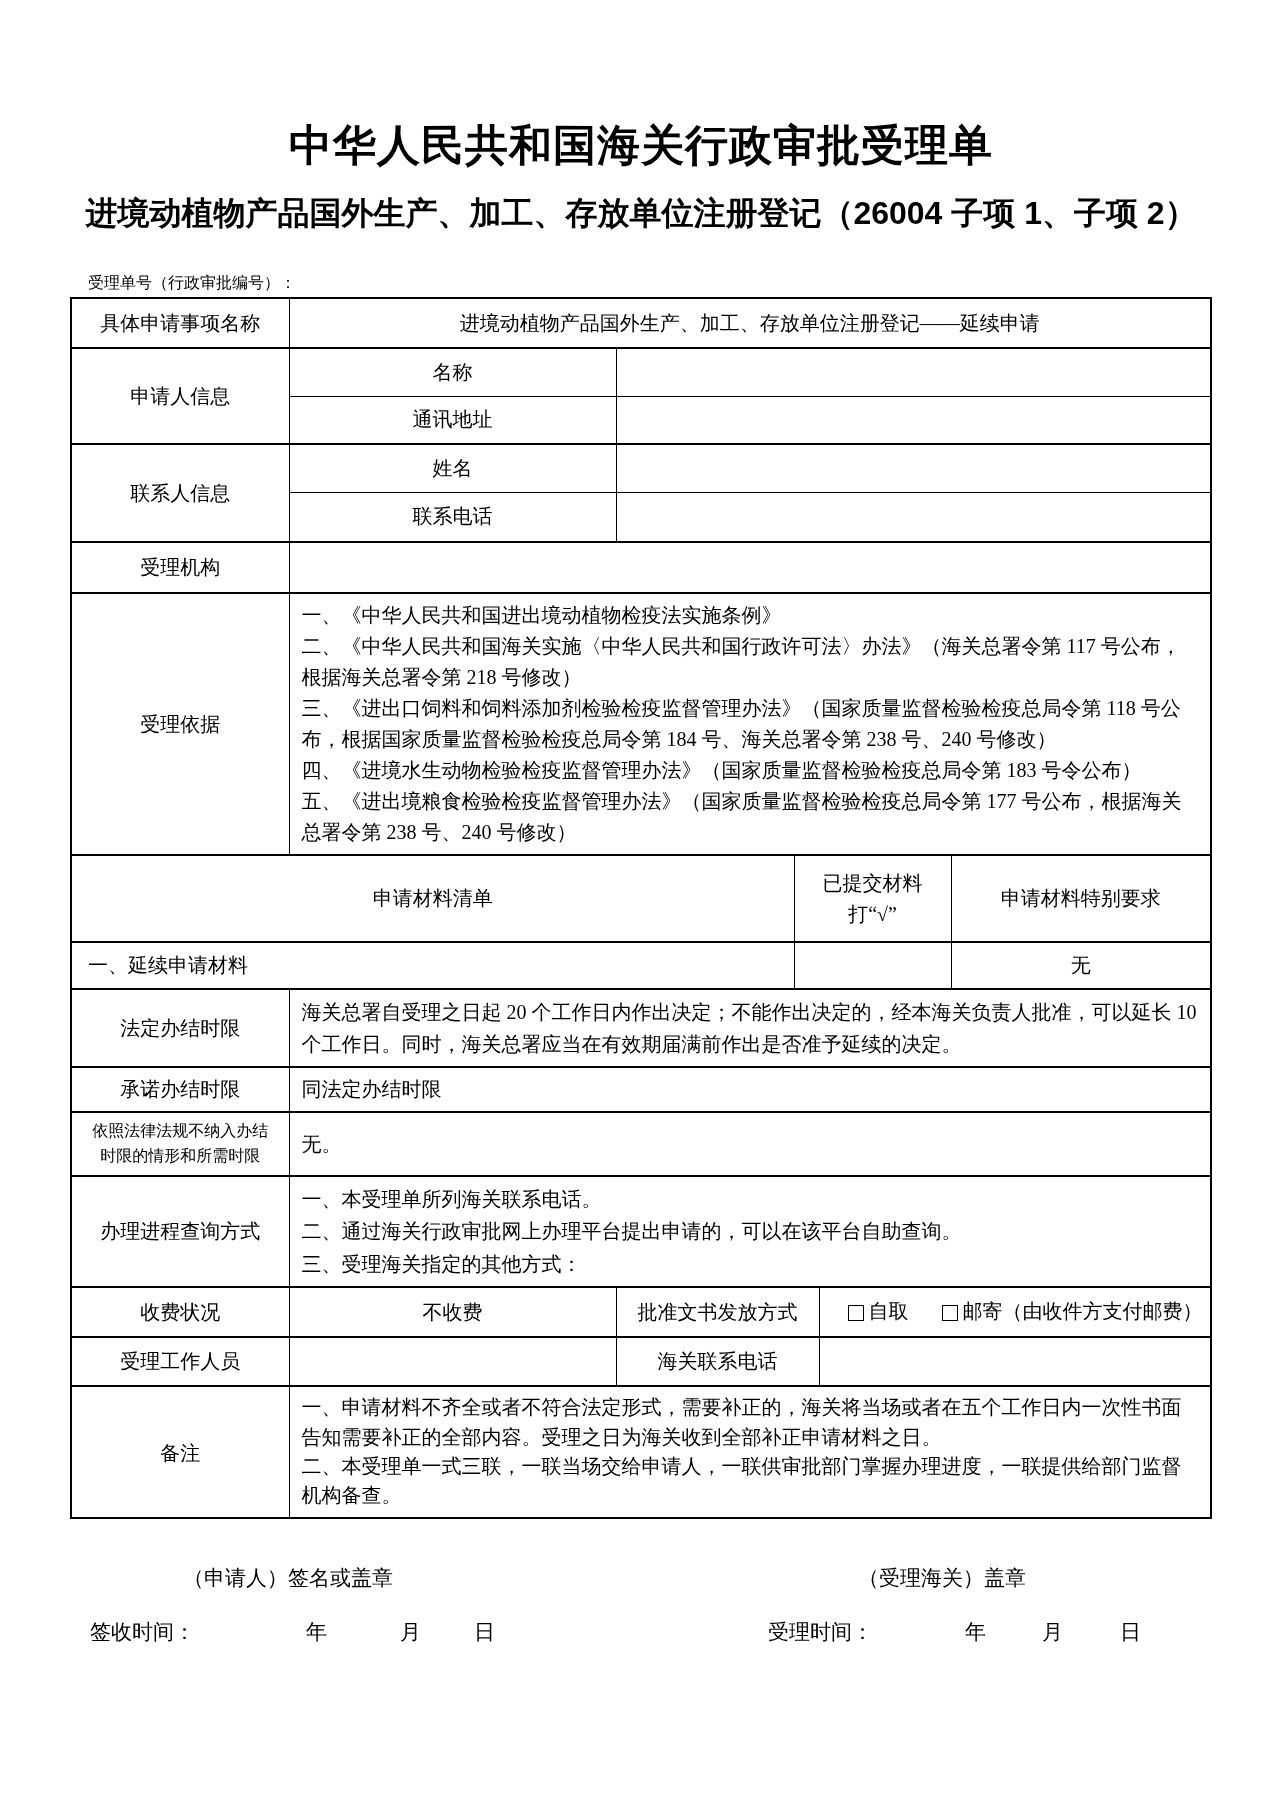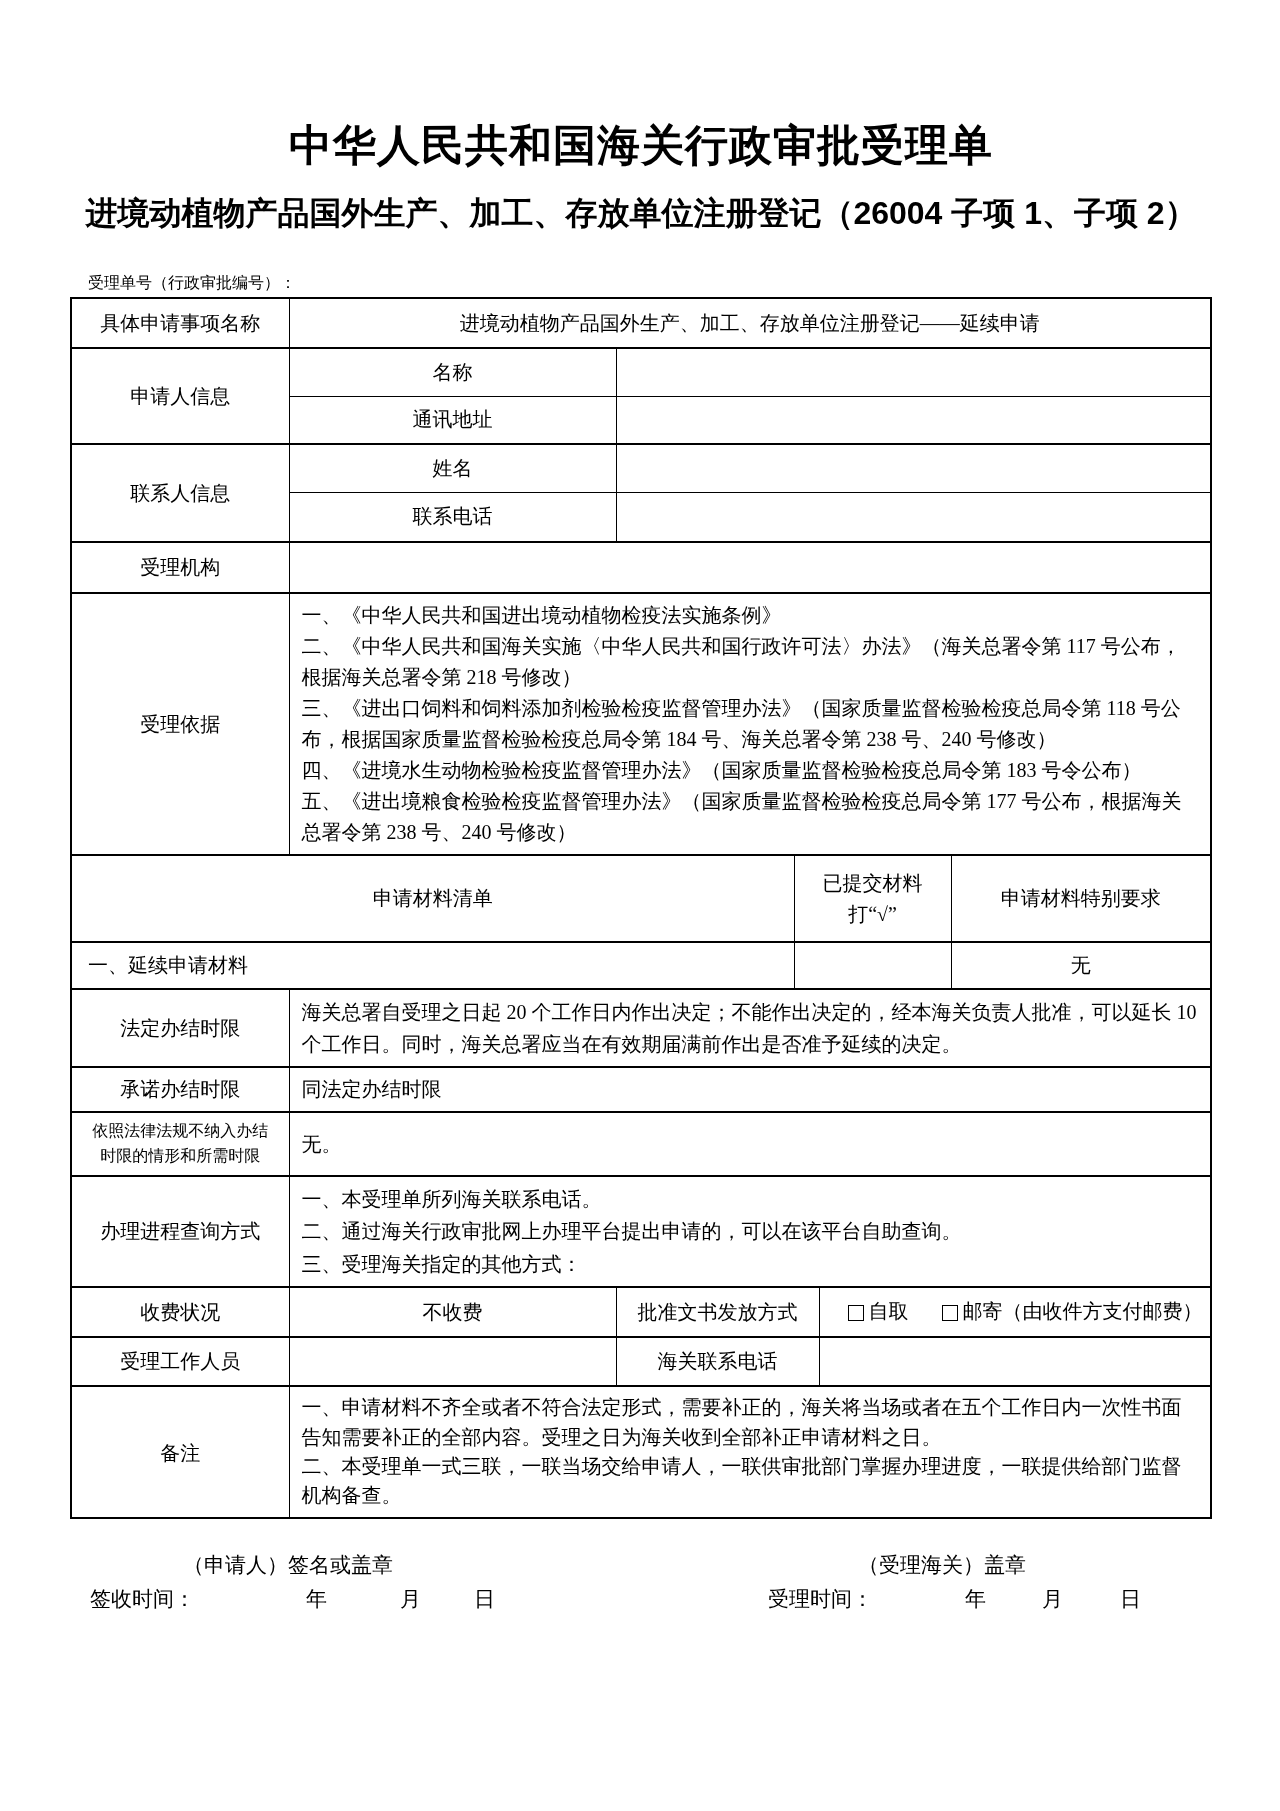--- a/index.html
+++ b/index.html
@@ -40,22 +40,22 @@
   .basis-line, .query-line, .remark-line { display:block; }
   td.basis-cell { line-height:1.65; }
   .fill-inline { display:inline-block; min-width:40px; height:20px; }
   .opt { display:inline-flex; align-items:center; margin-right:28px; }
   .cbox {
     display:inline-block; width:16px; height:16px; border:1px solid #000;
     margin-right:5px; position:relative; top:1px; background:#fff;
   }
   .footer-row { position:relative; height:34px; font-size:21px; }
   .footer-row span { position:absolute; white-space:nowrap; }
-  .f-sign { margin-top:32px; }
-  .f-time { margin-top:0; }
+  .f-sign { margin-top:45px; }
+  .f-time { margin-top:20px; }
 </style>
 </head>
 <body>
 
 <div class="page">
   <div class="content">
 
     <h1 class="doc-title">中华人民共和国海关行政审批受理单</h1>
     <h2 class="doc-subtitle">进境动植物产品国外生产、加工、存放单位注册登记（26004 子项 1、子项 2）</h2>
 

